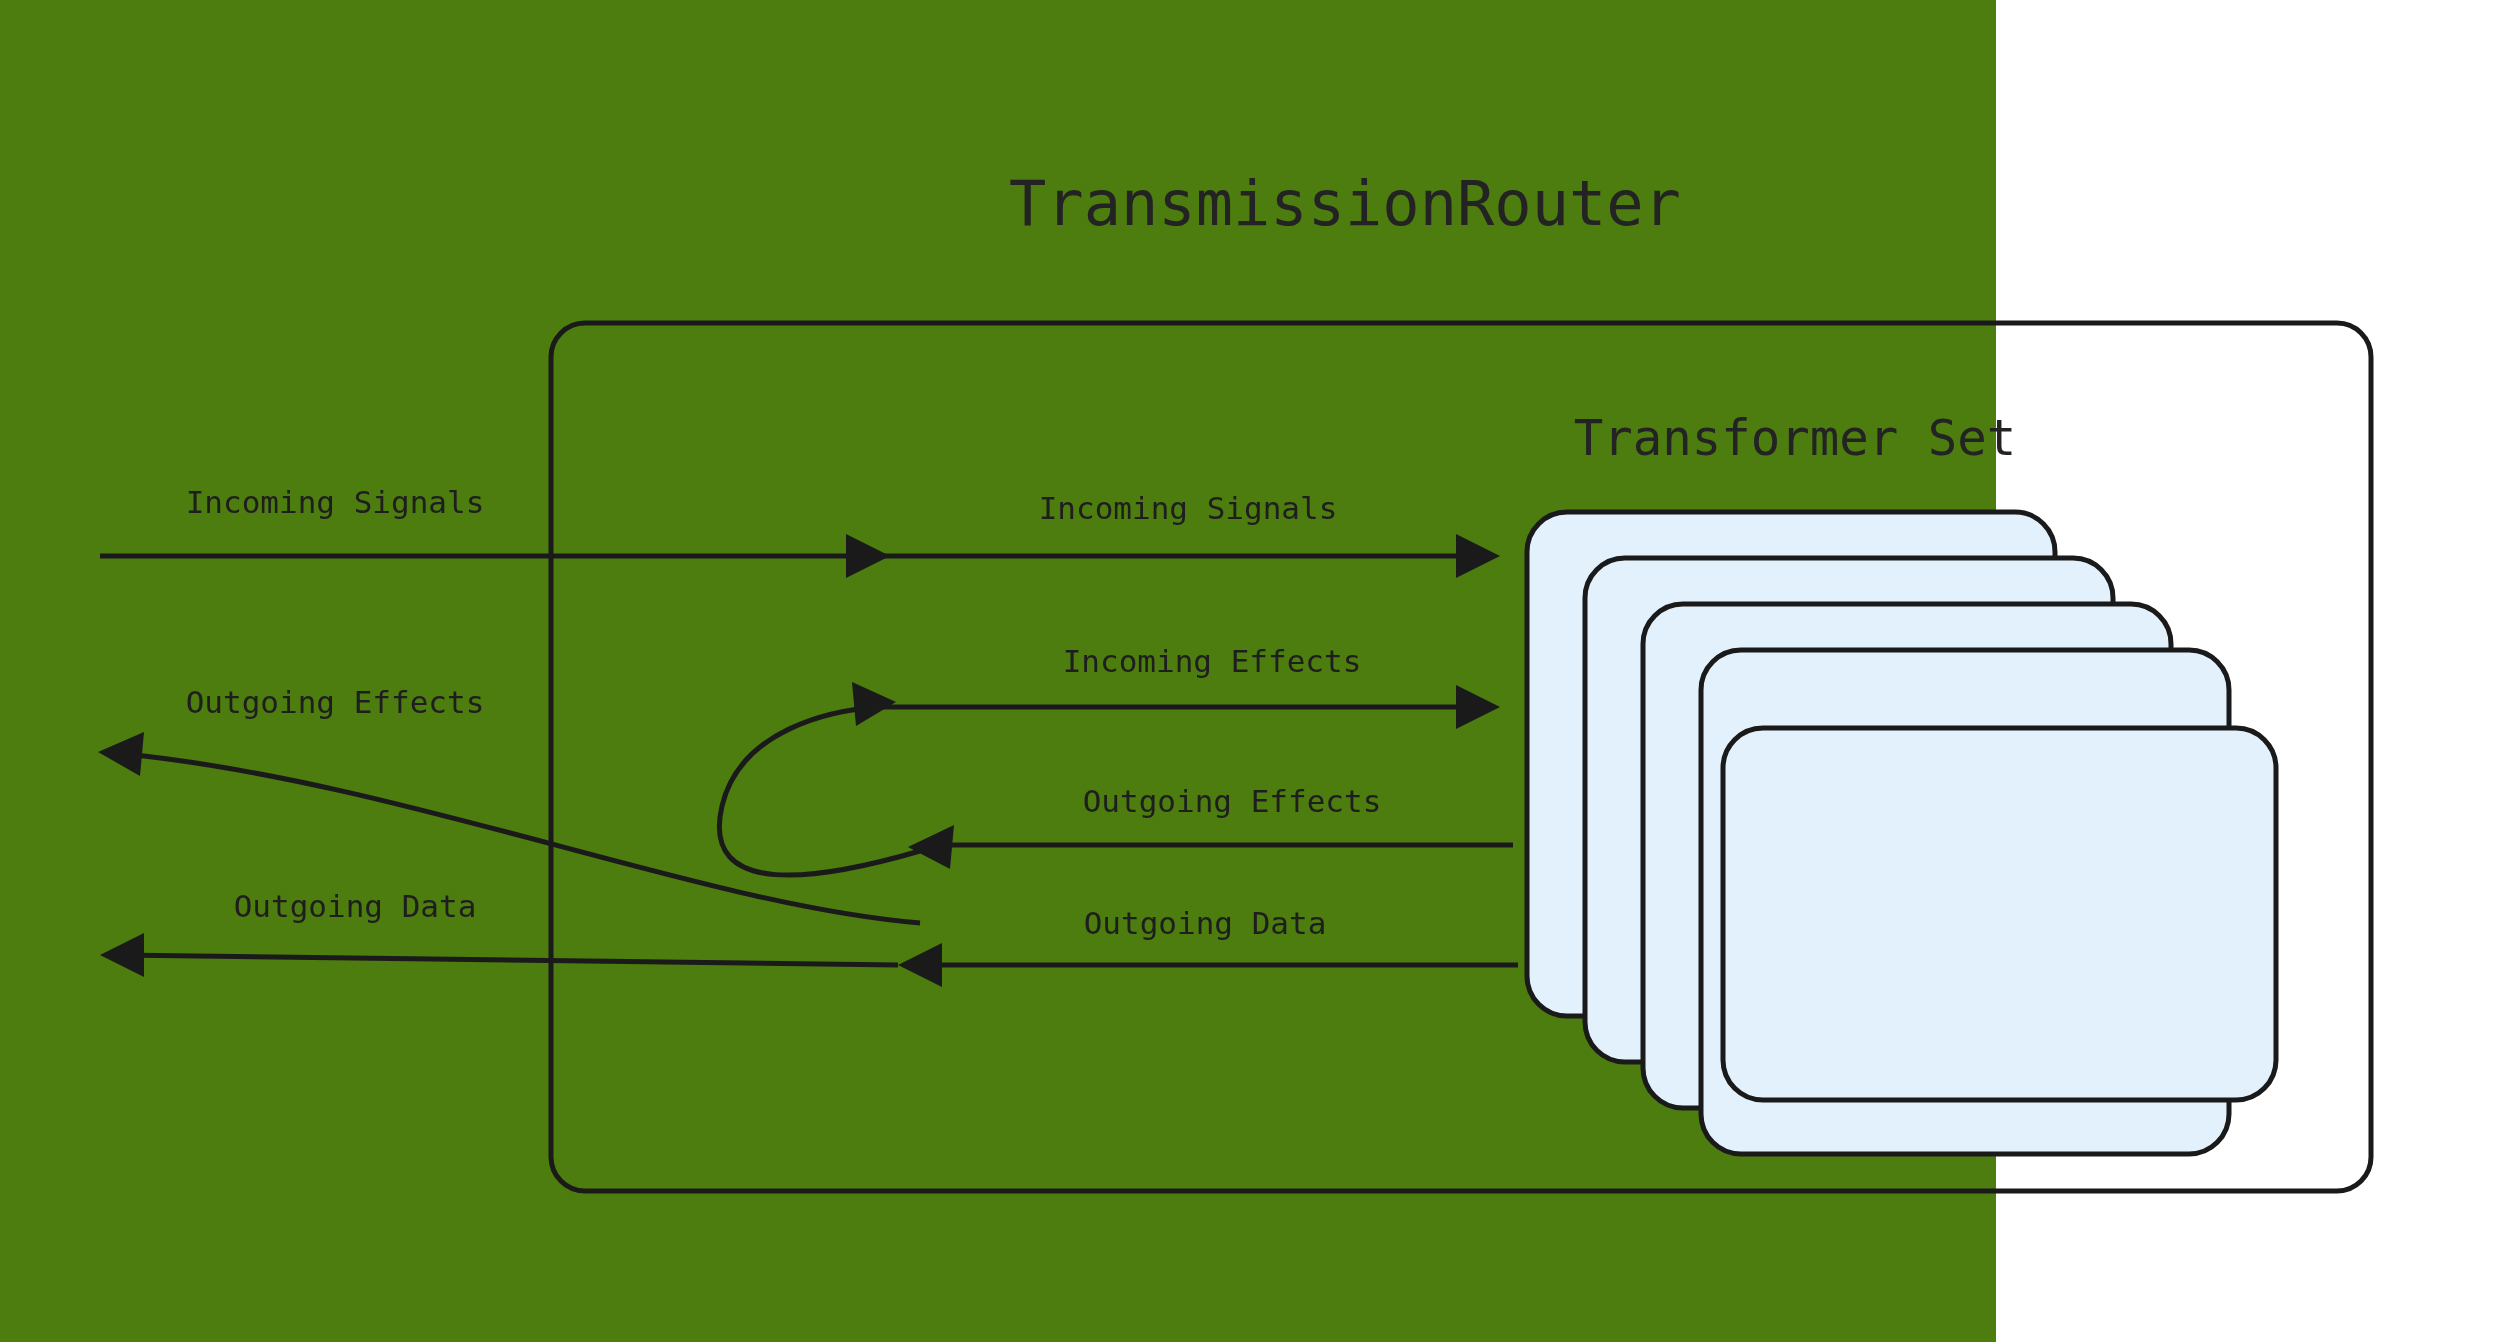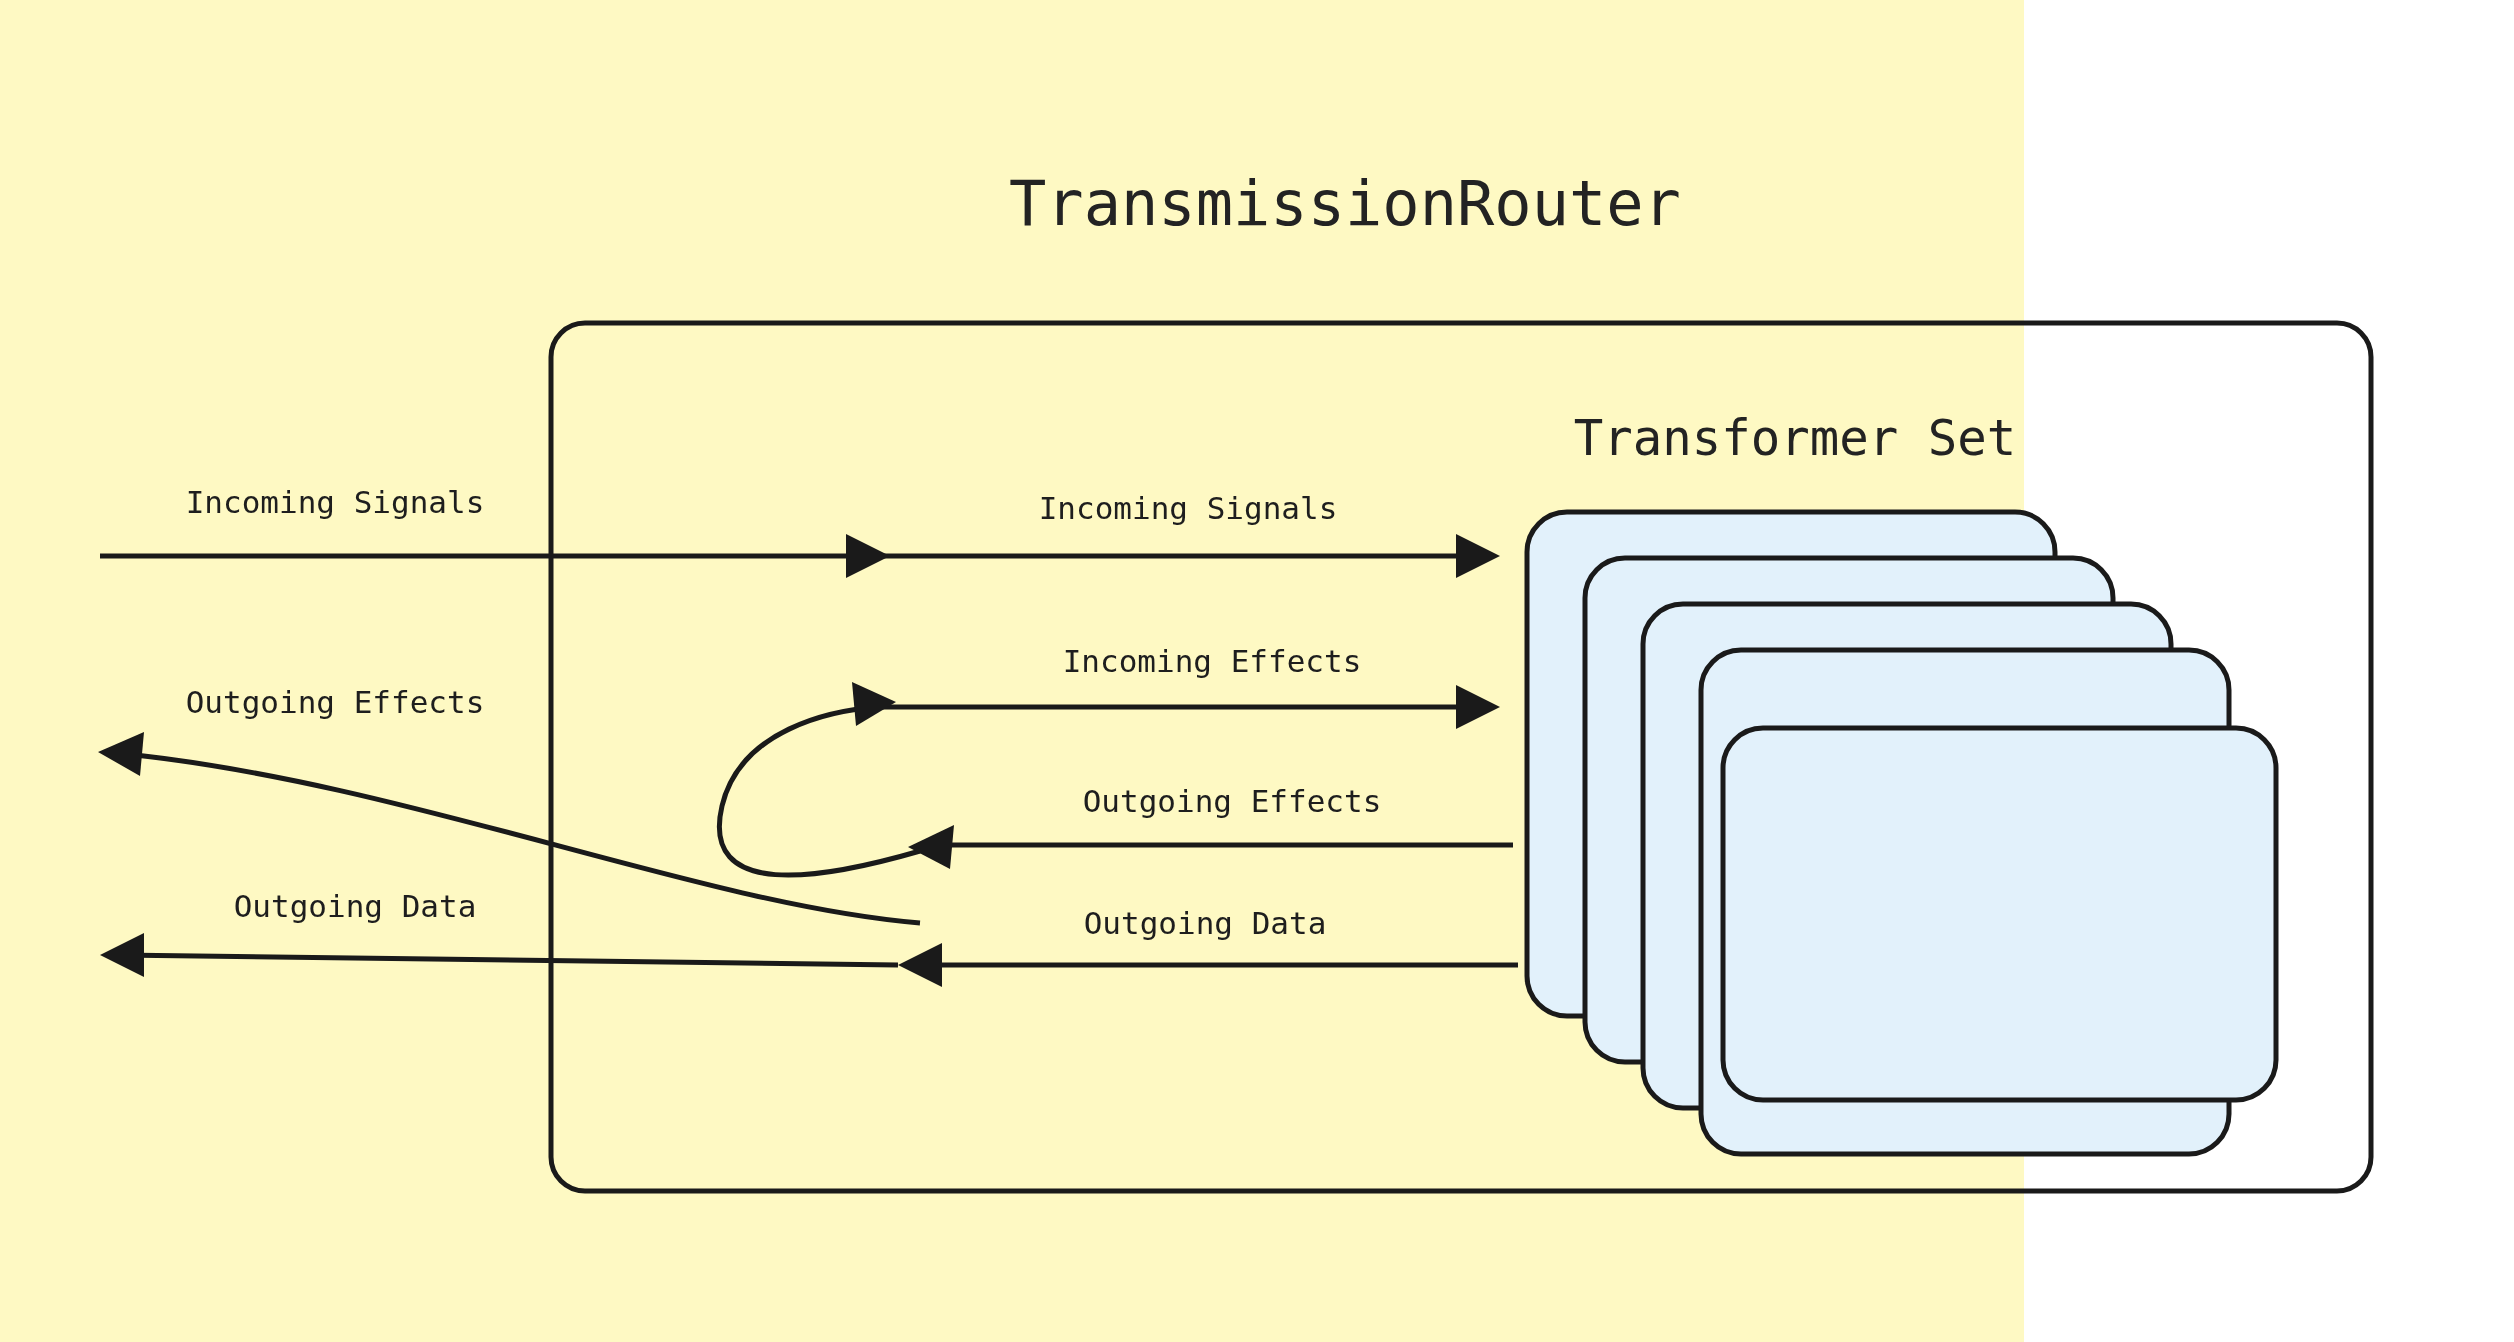--- a/index.html
+++ b/index.html
@@ -10,22 +10,21 @@
   body {
     width: 2514px;
     height: 1342px;
     font-family: "DejaVu Sans Mono", "Liberation Mono", monospace;
     overflow: hidden;
   }
   #diagram-root {
     position: relative;
     width: 1996px;
     height: 1342px;
-    background: #fef9c3;
-    padding-left: 28px;
+    background: #4d7c0f;
   }
   svg.diagram-canvas {
     position: absolute;
     top: 0;
     left: 0;
     width: 2514px;
     height: 1342px;
     display: block;
   }
   .diagram-title {

